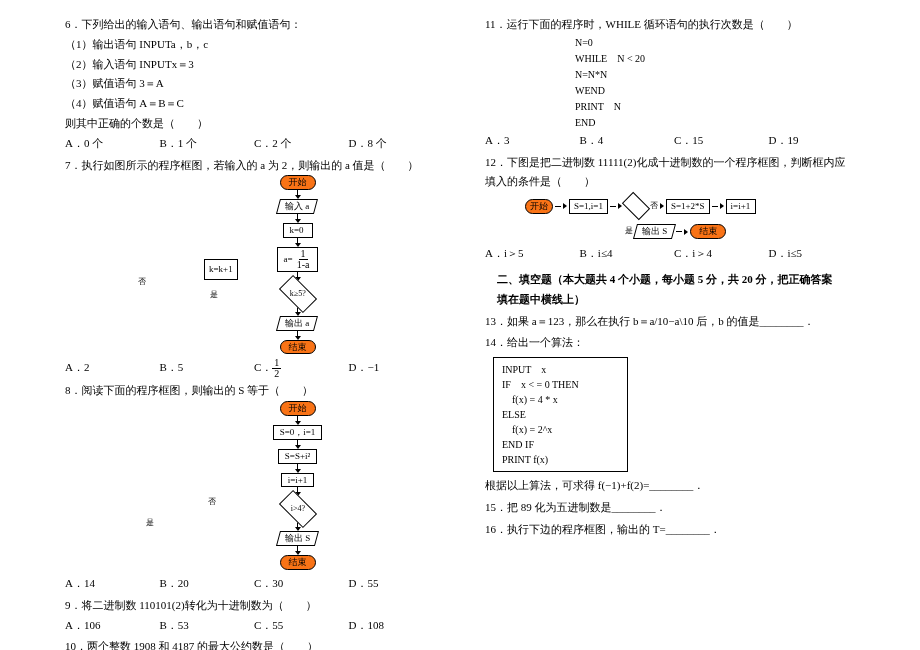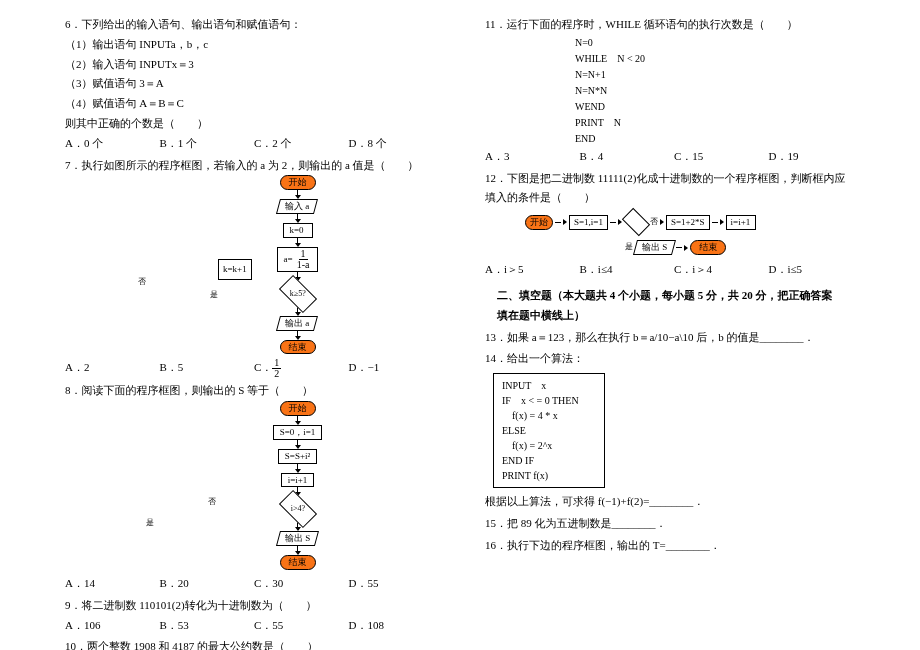--- a/index.html
+++ b/index.html
@@ -76,21 +76,21 @@
       background: #fff;
     }
     .fc-wrap { position: relative; }
     .frac { display: inline-flex; flex-direction: column; align-items: center; vertical-align: middle; line-height: 1; font-size: 10px; }
     .frac .n { border-bottom: 1px solid #000; padding: 0 2px; }
     .frac .d { padding: 0 2px; }
     .code-box {
       border: 1px solid #000;
       padding: 4px 8px;
       margin: 4px 0 4px 8px;
-      width: 112px;
+      width: 135px;
       font-size: 10px;
       line-height: 1.5;
     }
     .code-col {
       margin-left: 90px;
       font-size: 10px;
       line-height: 1.6;
     }
     .hflow {
       display: flex;
@@ -149,21 +149,21 @@
       <div class="fc-box">k=0</div>
       <div class="fc-line"></div>
         <div class="fc-arrow"></div>
       <div class="fc-box" style="display:flex;align-items:center;gap:2px;">
         <span>a=</span>
         <span class="frac">
             <span class="n">1</span>
             <span class="d">1-a</span>
           </span>
       </div>
-      <div class="sideloop" style="top:84px; left:58px;">k=k+1</div>
+      <div class="sideloop" style="top:84px; left:44px;">k=k+1</div>
       <div class="fc-line"></div>
         <div class="fc-arrow"></div>
       <div class="fc-diamond">
           <span>k≥5?</span>
         </div>
       <div style="position:absolute;top:113px;left:50px;font-size:8px;">是</div>
       <div style="position:absolute;top:100px;left:-22px;font-size:8px;">否</div>
       <div class="fc-line"></div>
         <div class="fc-arrow"></div>
       <div class="fc-para"><span>输出 a</span></div>
@@ -234,21 +234,20 @@
 
 </div>
 
 <div class="col">
 
   <div class="q">
     <div>11．运行下面的程序时，WHILE 循环语句的执行次数是（　　）</div>
     <div class="code-col">
       <div>N=0</div>
       <div>WHILE　N &lt; 20</div>
-      <div>N=N+1</div>
       <div>N=N*N</div>
       <div>WEND</div>
       <div>PRINT　N</div>
       <div>END</div>
     </div>
     <div class="opts opts4">
       <div class="opt">A．3</div>
       <div class="opt">B．4</div>
       <div class="opt">C．15</div>
       <div class="opt">D．19</div>

